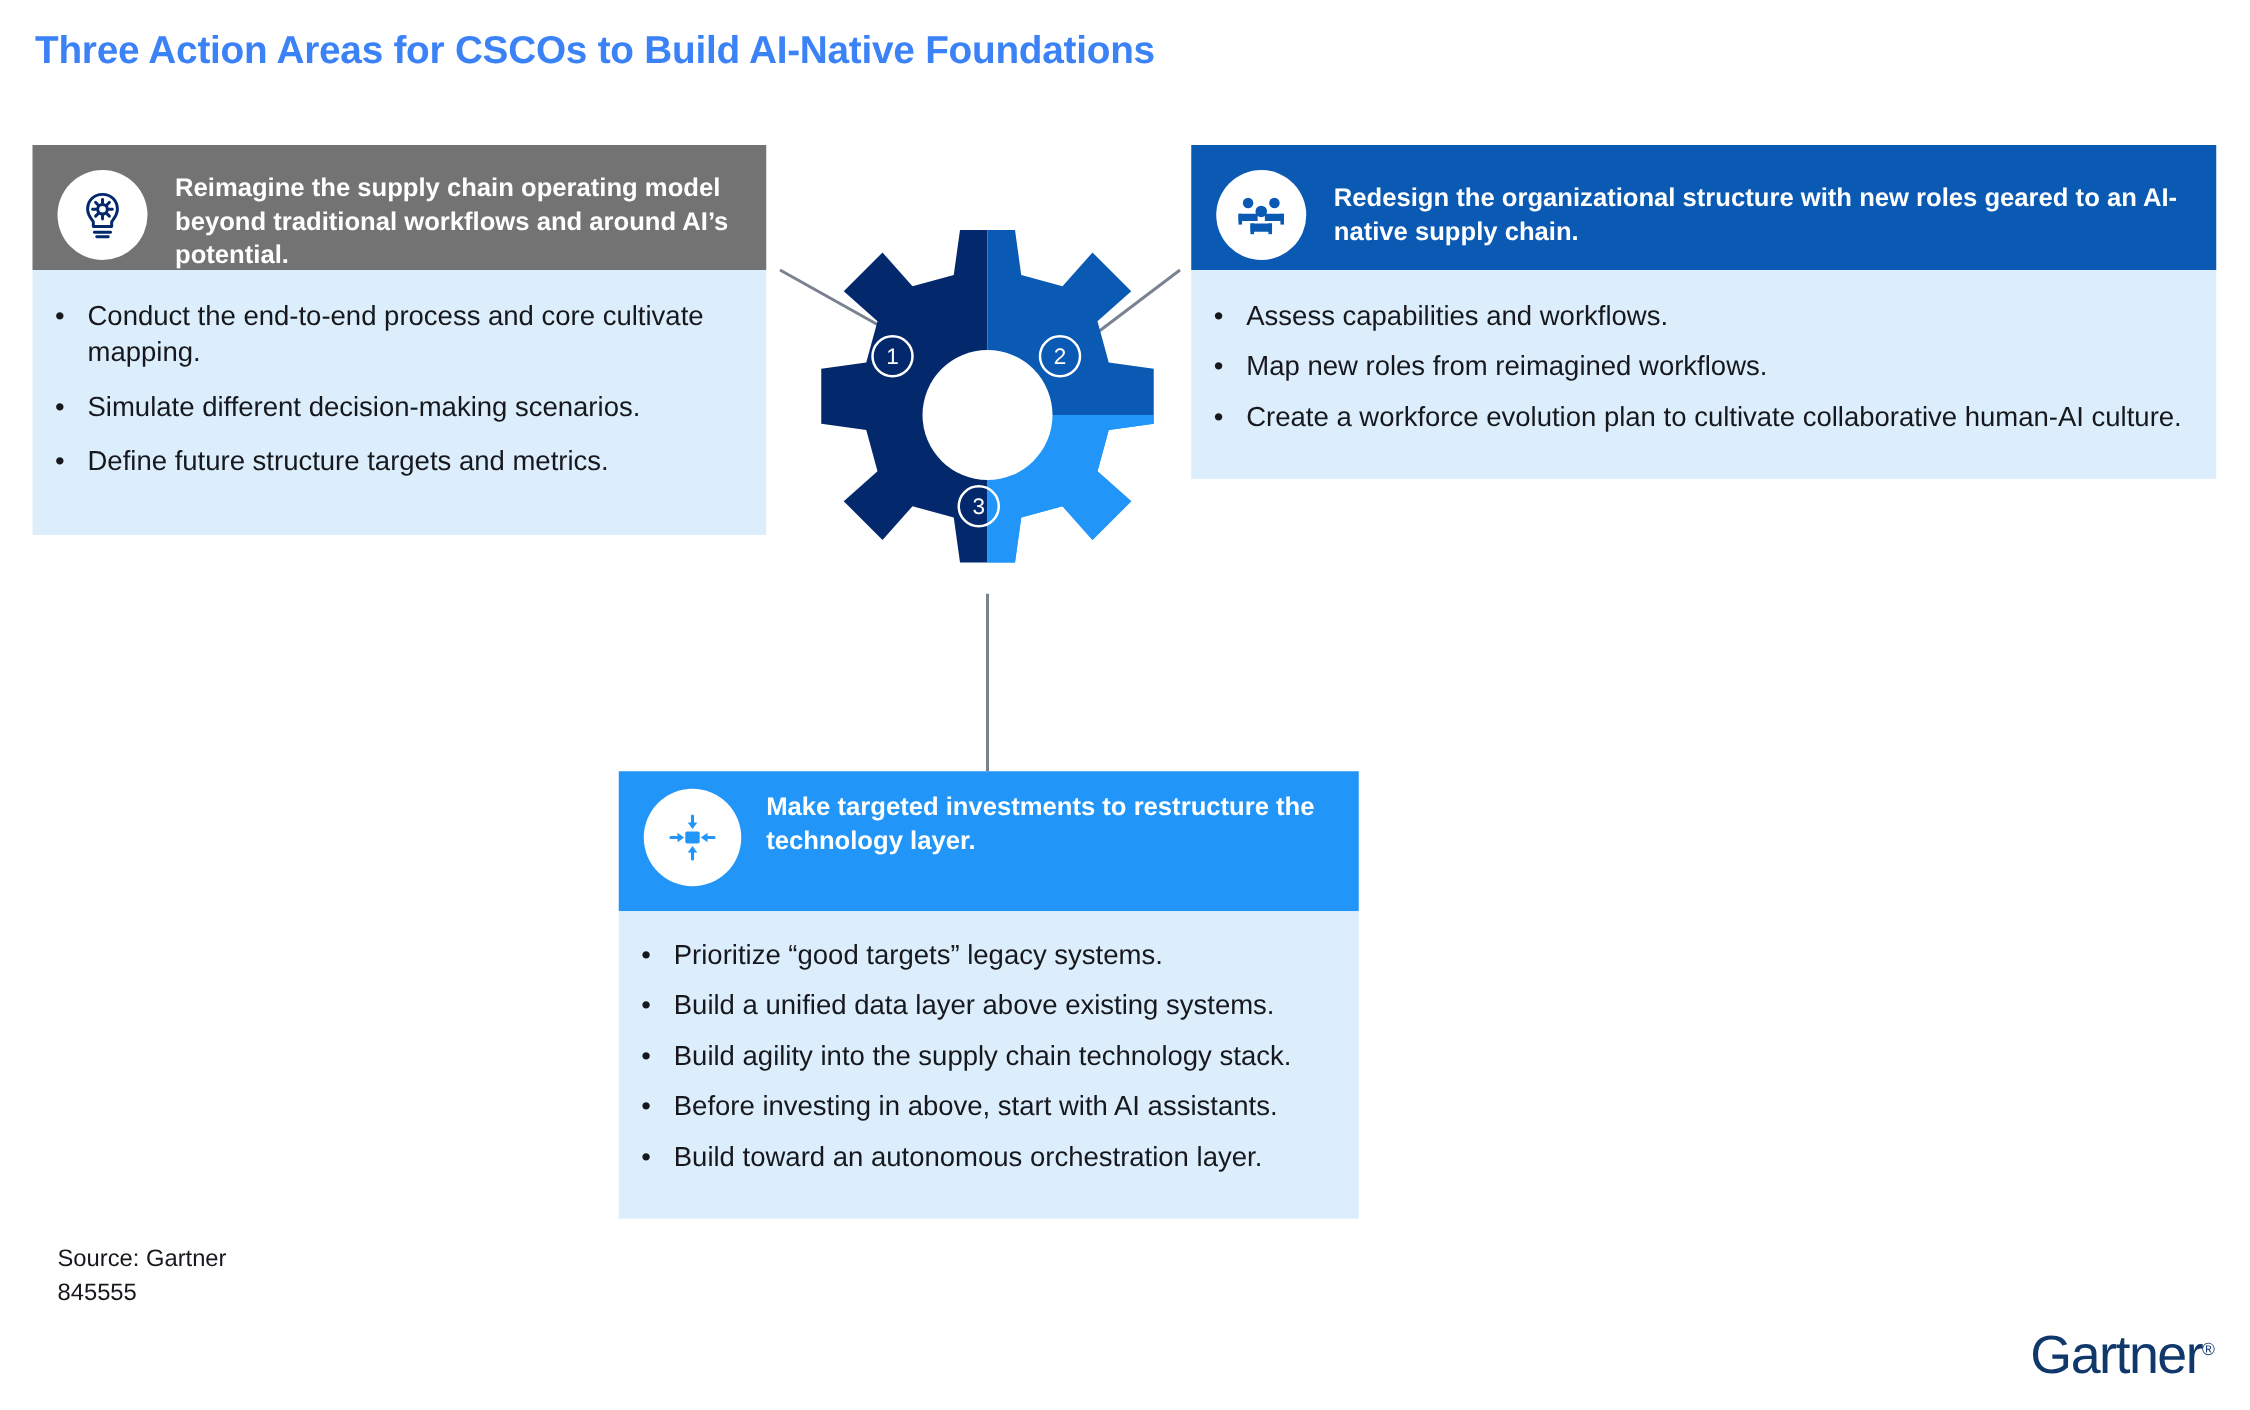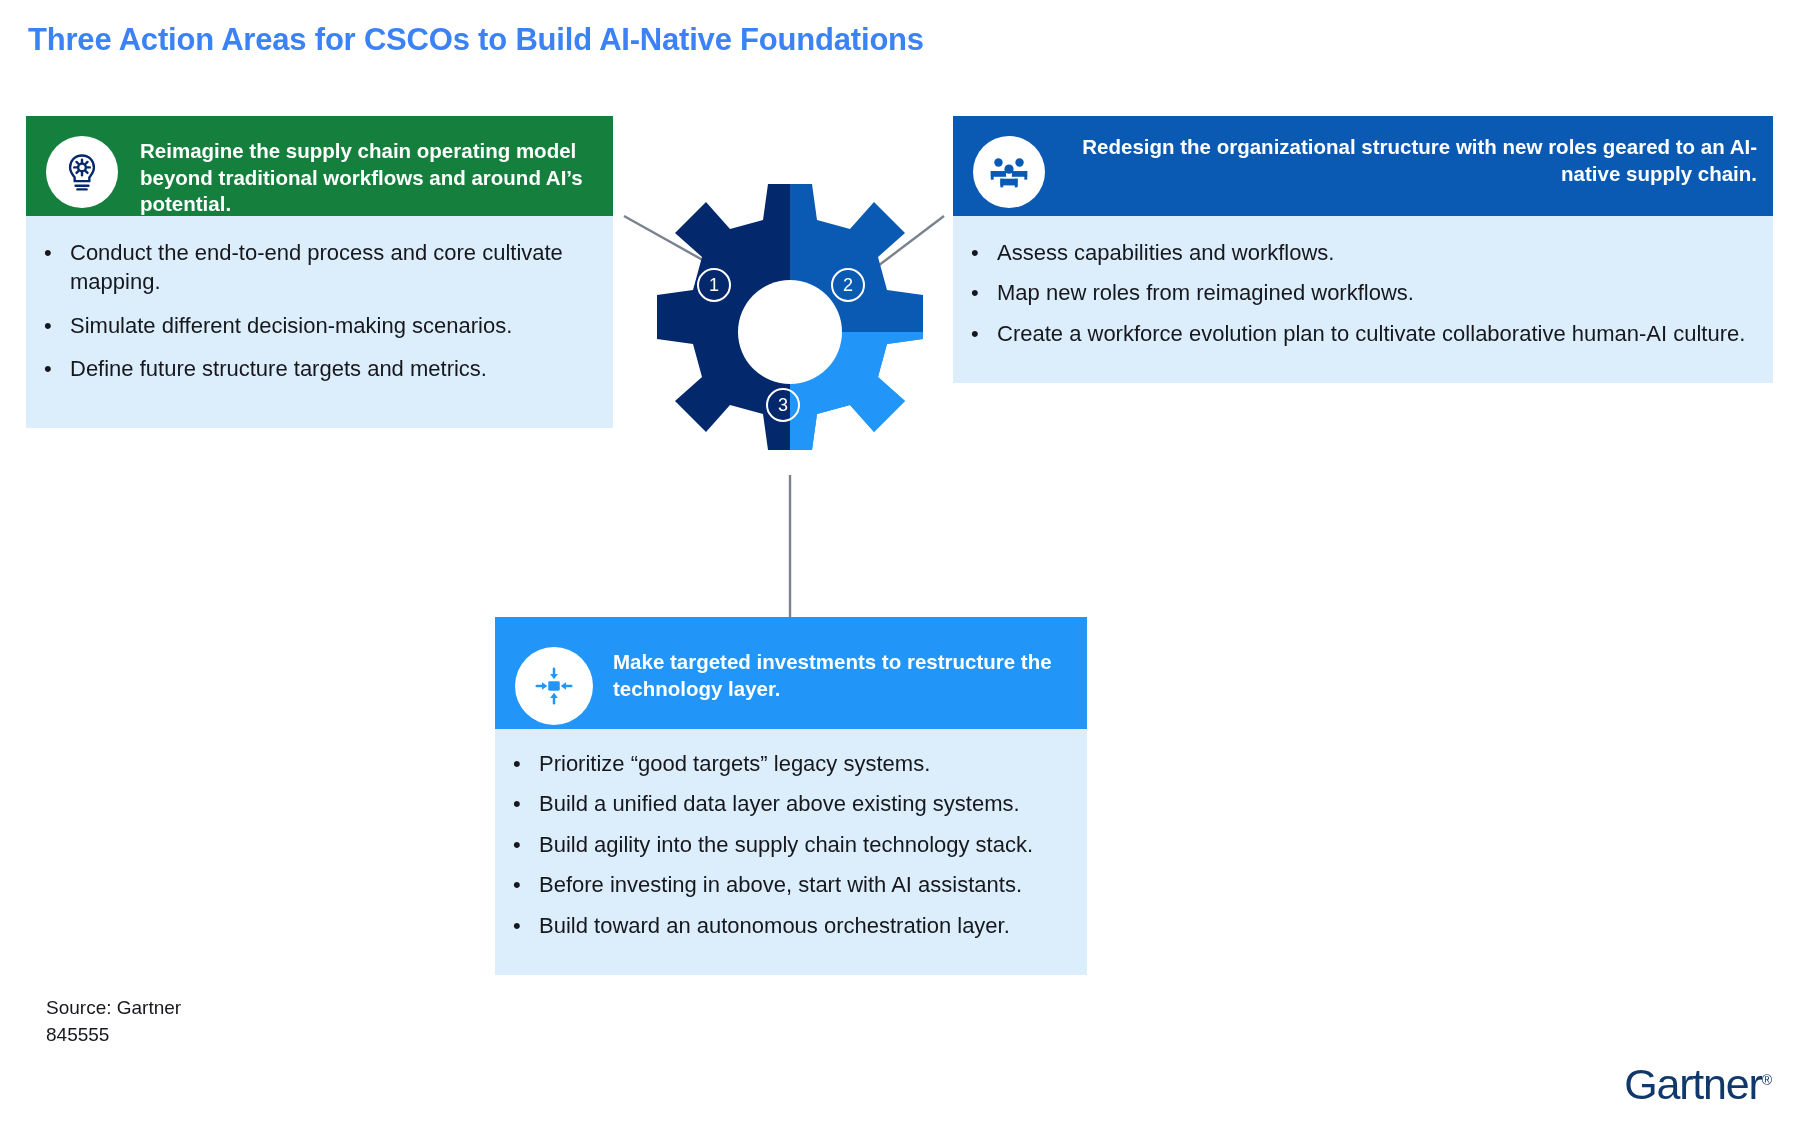--- a/index.html
+++ b/index.html
@@ -68,47 +68,47 @@
     left: 0;
     top: 0;
   }
   .bullets li .btxt {
     display: block;
   }
 
   
   #card-1 { left: 26px; top: 116px; width: 587px; }
   #card-1 .card-header {
-    background: #15803d;
+    background: #737373;
     height: 100px;
     padding: 14px 16px 0 20px;
   }
   #card-1 .card-icon-wrap { width: 72px; height: 72px; margin-top: 6px; }
   #card-1 .card-head-text { font-size: 20.5px; margin-left: 22px; margin-top: 8px; }
   #card-1 .card-body { padding: 22px 18px 30px 18px; min-height: 188px; }
   #card-1 .bullets li { font-size: 22px; padding-left: 26px; margin-bottom: 14px; }
 
   
   #card-2 { left: 953px; top: 116px; width: 820px; }
   #card-2 .card-header {
     background: #0a5ab4;
     height: 100px;
     padding: 14px 16px 0 20px;
   }
   #card-2 .card-icon-wrap { width: 72px; height: 72px; margin-top: 6px; }
-  #card-2 .card-head-text { font-size: 20.5px; margin-left: 22px; margin-top: 4px; text-align: right; }
+  #card-2 .card-head-text { font-size: 20.5px; margin-left: 22px; margin-top: 16px; }
   #card-2 .card-body { padding: 22px 18px 24px 18px; min-height: 160px; }
   #card-2 .bullets li { font-size: 22px; padding-left: 26px; margin-bottom: 11px; }
 
   
   #card-3 { left: 495px; top: 617px; width: 592px; }
   #card-3 .card-header {
     background: #2196f8;
     height: 112px;
-    padding: 20px 16px 0 20px;
+    padding: 4px 16px 0 20px;
   }
   #card-3 .card-icon-wrap { width: 78px; height: 78px; margin-top: 10px; }
   #card-3 .card-head-text { font-size: 20.5px; margin-left: 20px; margin-top: 12px; }
   #card-3 .card-body { padding: 20px 18px 24px 18px; min-height: 224px; }
   #card-3 .bullets li { font-size: 22px; padding-left: 26px; margin-bottom: 11px; }
 
   
   #gear-graphic {
     position: absolute;
     left: 645px;

